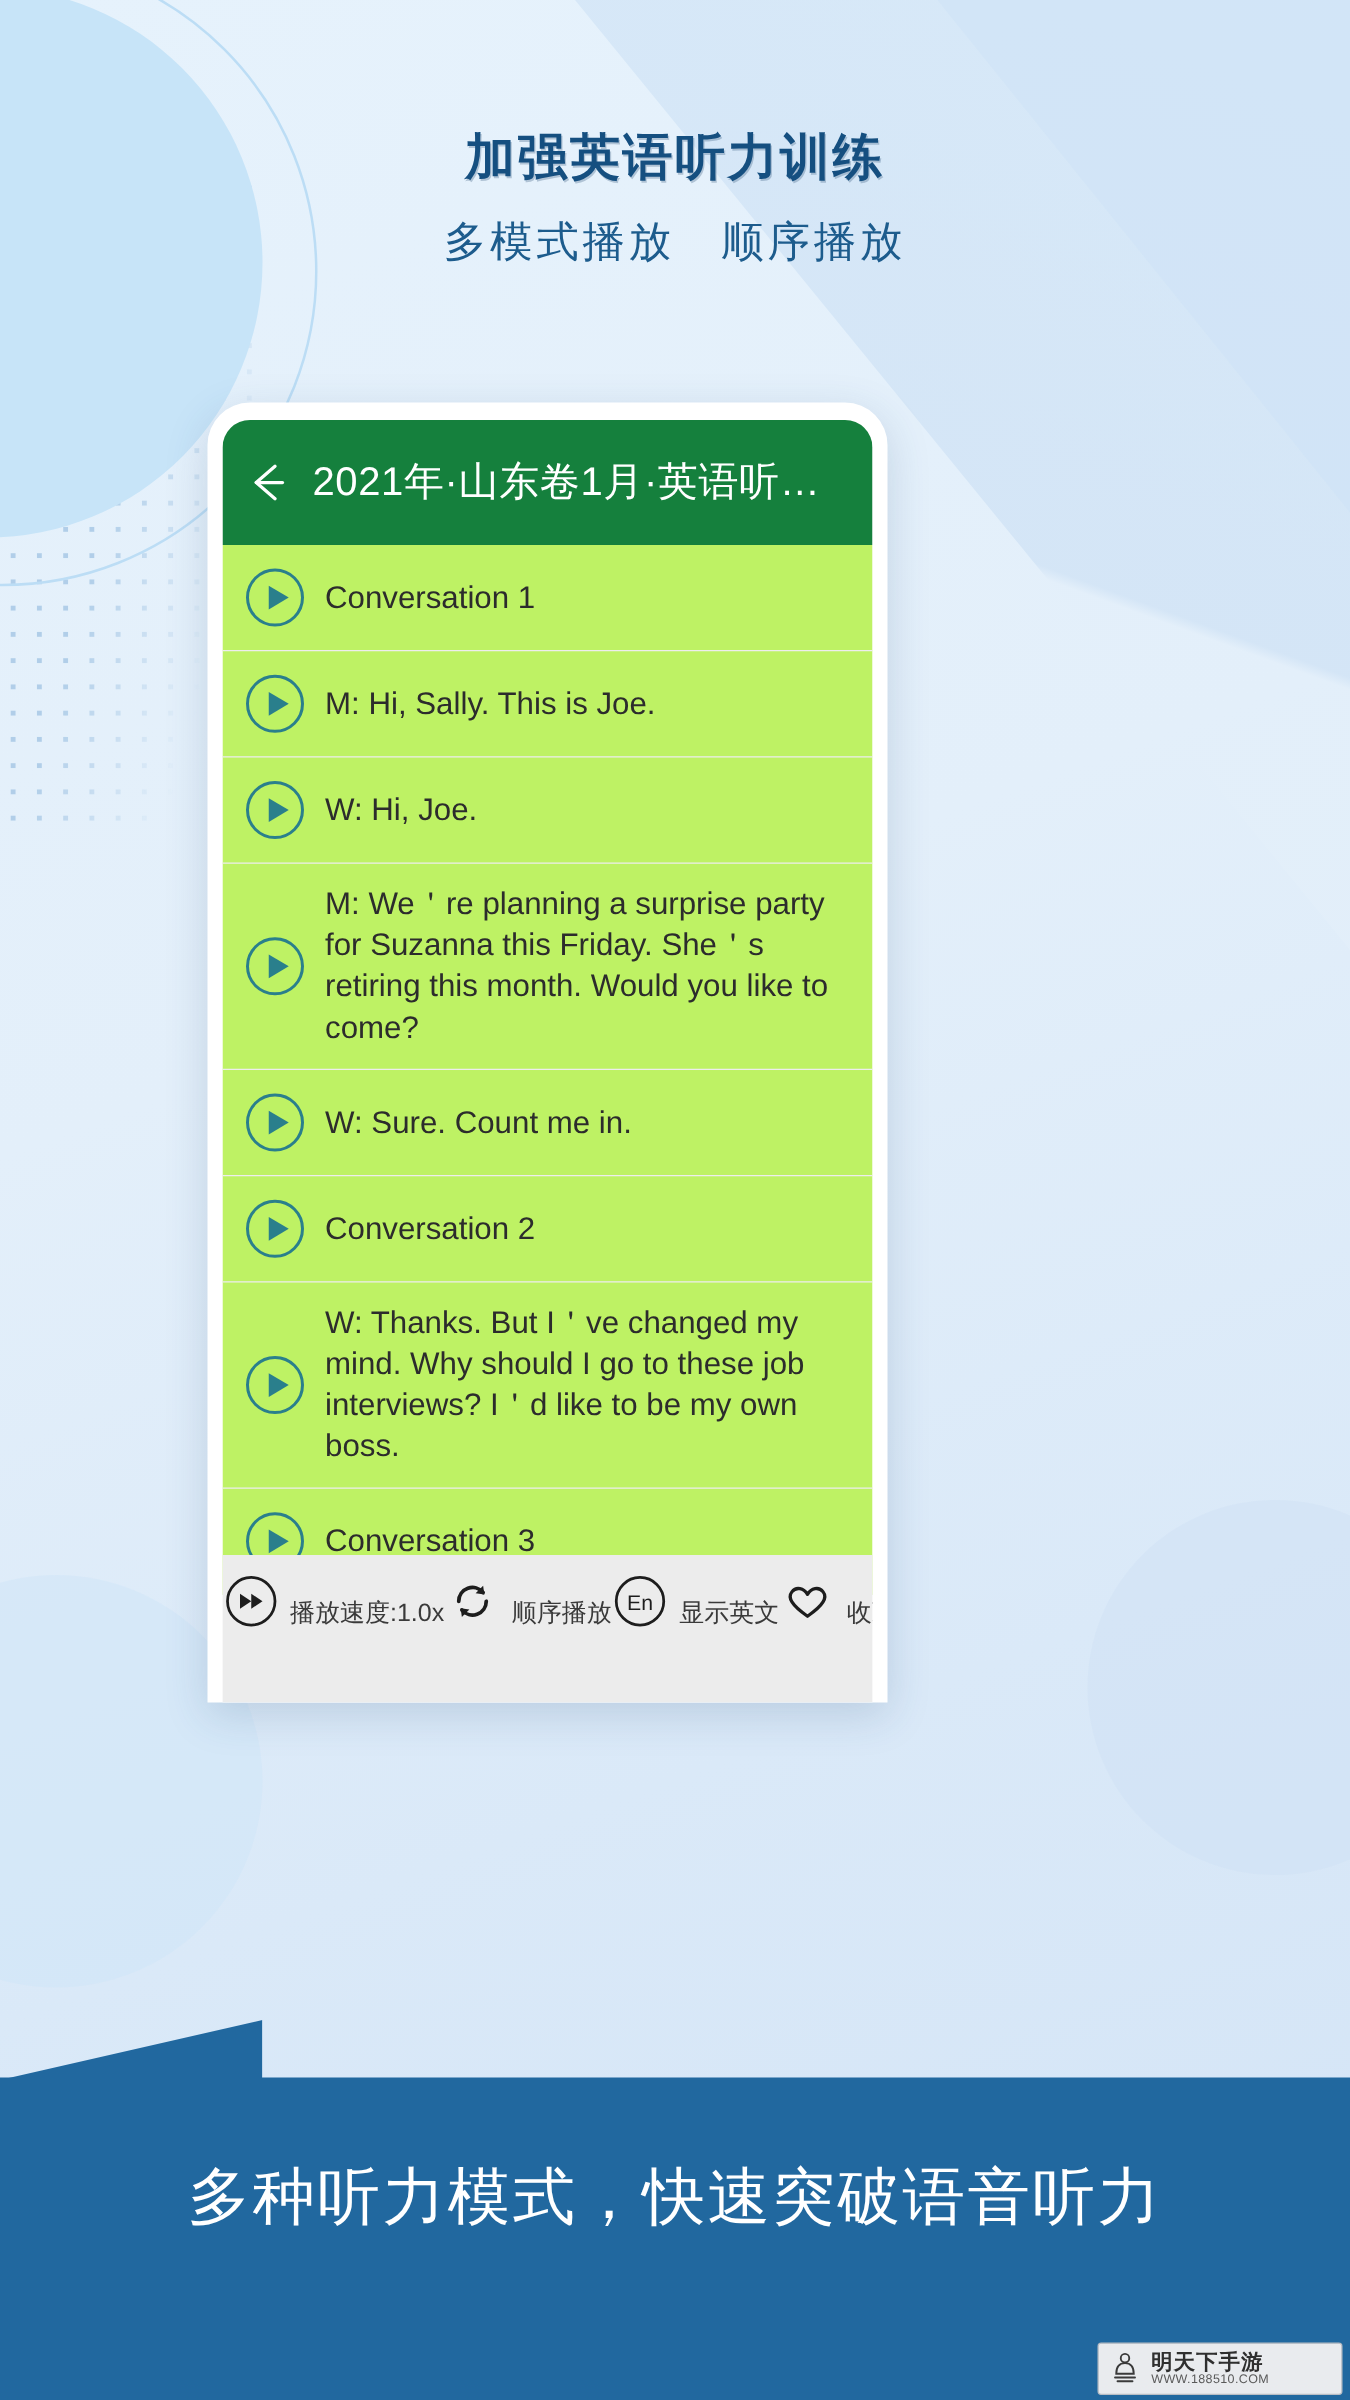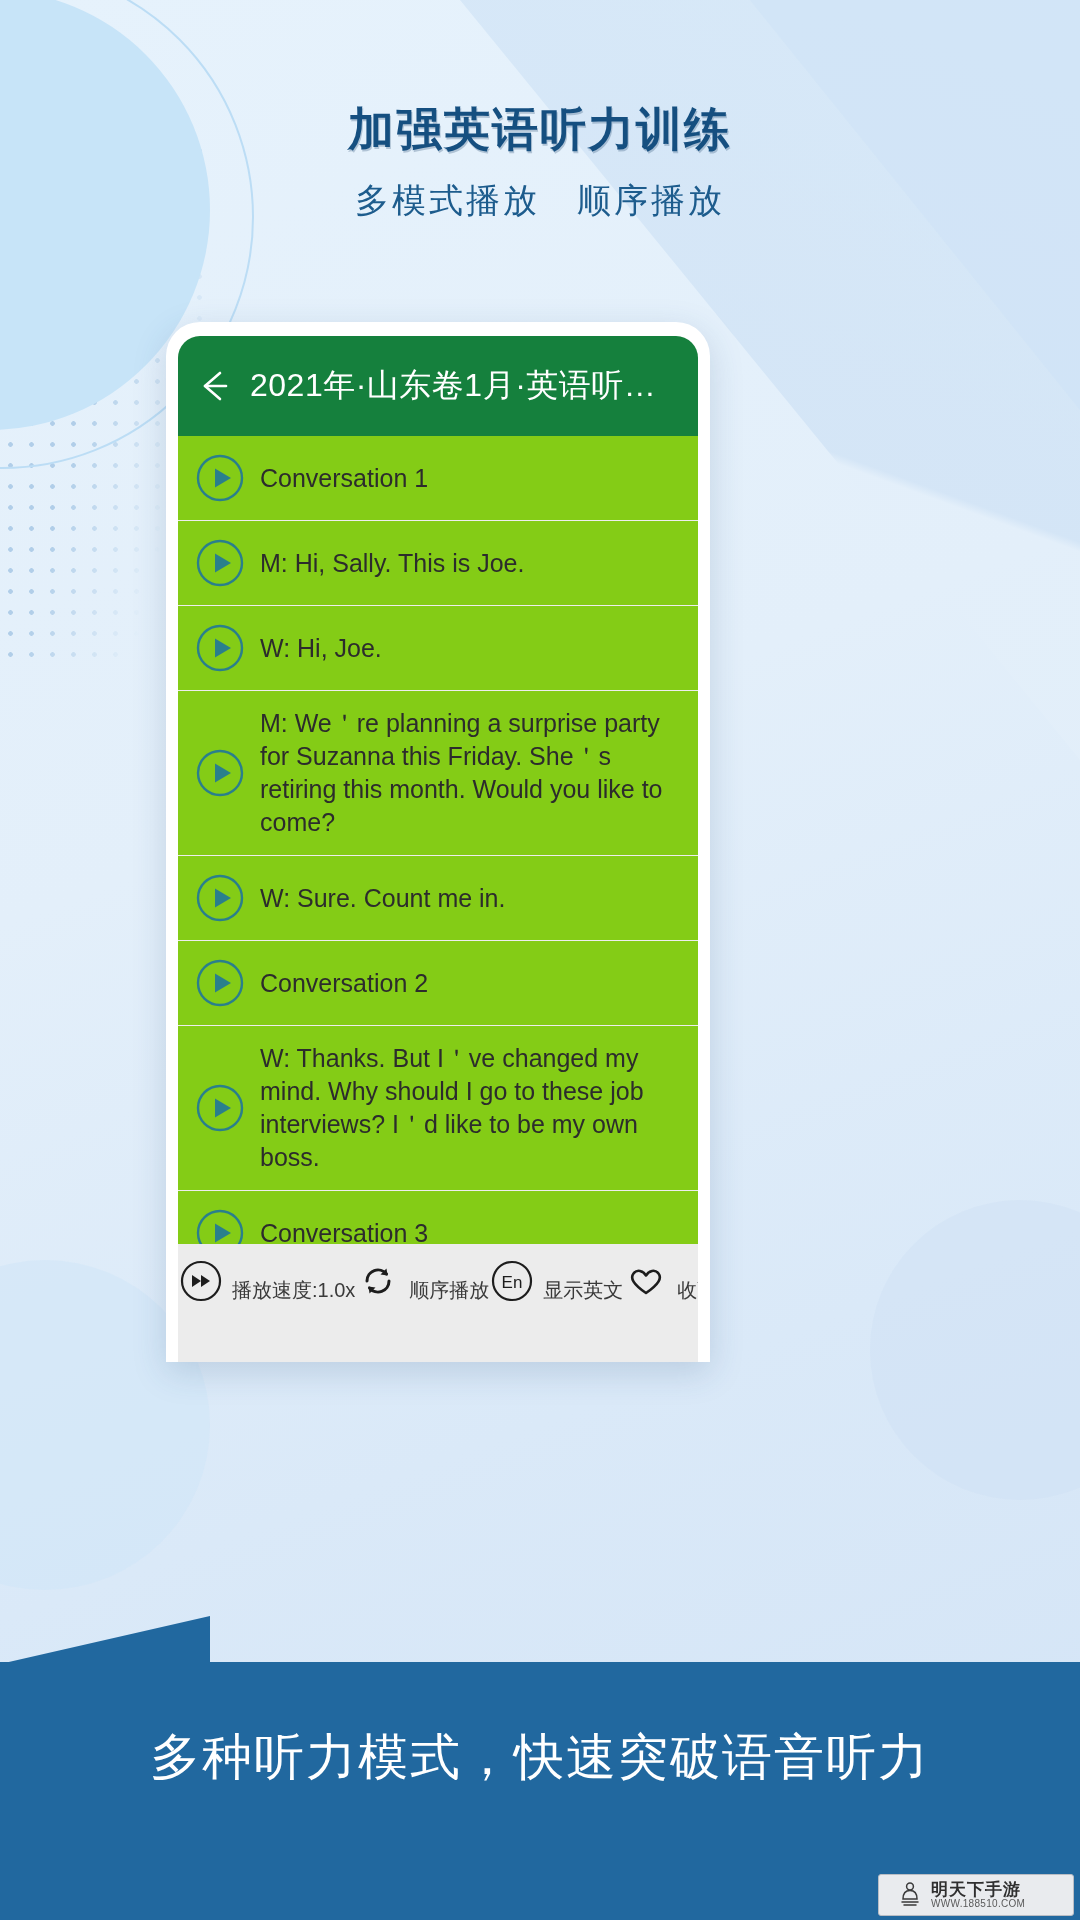--- a/index.html
+++ b/index.html
@@ -26,38 +26,38 @@
     mask-image:linear-gradient(105deg,#000 45%,transparent 78%);opacity:.85;}
   .bg-dots-clip{position:absolute;left:-230px;top:-10px;width:440px;height:440px;border-radius:50%;
     background:#c7e4f8;}
   .bg-soft-left{position:absolute;left:-120px;bottom:330px;width:330px;height:330px;border-radius:50%;
     background:#cfe6f8;opacity:.55;}
   .bg-soft-right{position:absolute;right:-90px;bottom:420px;width:300px;height:300px;border-radius:50%;
     background:#cfe1f3;opacity:.45;}
 
   
   .headline-wrap{position:absolute;top:104px;left:0;width:1080px;text-align:center;z-index:5;}
-  .headline{font-size:46px;font-weight:bold;color:#154f80;letter-spacing:2px;
+  .headline{font-size:40px;font-weight:bold;color:#154f80;letter-spacing:2px;
     line-height:1.12;margin:0;text-shadow:1px 2px 0 rgba(18,60,98,.25);}
   .subhead{font-size:34px;color:#1d5c8d;margin-top:22px;letter-spacing:3px;}
 
   
   #phone{position:absolute;left:166px;top:322px;width:544px;height:1040px;
     background:#ffffff;border-radius:34px 34px 0 0;
     box-shadow:0 10px 34px rgba(40,80,120,.18);z-index:6;overflow:hidden;}
   .phone-inner{position:absolute;left:12px;top:14px;width:520px;height:1026px;
     background:#fbfbfb;border-radius:22px 22px 0 0;overflow:hidden;}
 
   .appbar{height:100px;background:#15803d;display:flex;align-items:center;padding:0 14px;}
   .back-arrow{width:46px;height:46px;flex:0 0 46px;display:flex;align-items:center;justify-content:center;}
   .back-arrow svg{display:block;}
   .appbar-title{color:#ffffff;font-size:32px;margin-left:12px;white-space:nowrap;
     overflow:hidden;letter-spacing:.5px;}
 
-  .list{background:#84cc16;}
+  .list{background:#bef264;}
   .row{display:flex;align-items:center;padding:16px 18px 16px 16px;border-bottom:1px solid #ededed;
     min-height:60px;box-sizing:border-box;}
   .play-btn{flex:0 0 52px;width:52px;height:52px;margin-right:14px;}
   .play-btn svg{display:block;}
   .row-text{font-size:25px;color:#2c2c2c;line-height:1.32;}
 
   
   .toolbar{position:absolute;left:0;bottom:0;width:100%;height:118px;background:#ececec;
     display:flex;align-items:flex-start;padding-top:14px;box-sizing:border-box;}
   .tool{flex:1;display:flex;align-items:flex-end;gap:8px;}
@@ -67,21 +67,21 @@
   
   #banner{position:absolute;left:0;bottom:0;width:1080px;height:258px;background:#21689f;z-index:8;}
   #banner::before{content:"";position:absolute;left:0;top:-46px;width:210px;height:48px;
     background:#21689f;clip-path:polygon(0 100%,100% 0,100% 100%);}
   .banner-text{position:absolute;left:0;top:62px;width:1080px;text-align:center;color:#ffffff;
     font-size:50px;letter-spacing:2px;}
 
   
   #watermark{position:absolute;right:6px;bottom:4px;width:196px;height:42px;z-index:12;
     background:#e9ebee;border:1px solid #b9bdc4;border-radius:3px;display:flex;align-items:center;gap:6px;
-    padding:0 16px;box-sizing:border-box;}
+    padding:0 6px;box-sizing:border-box;}
   .wm-ico{width:30px;height:30px;flex:0 0 30px;display:block;}
   .wm-txt{display:flex;flex-direction:column;line-height:1.05;}
   .wm-main{font-size:17px;color:#2f2f2f;font-weight:bold;letter-spacing:1px;}
   .wm-sub{font-size:10px;color:#5a5a5a;letter-spacing:.3px;}
 </style>
 </head>
 <body>
 
 <div id="bg">
   <div class="bg-base"></div>

